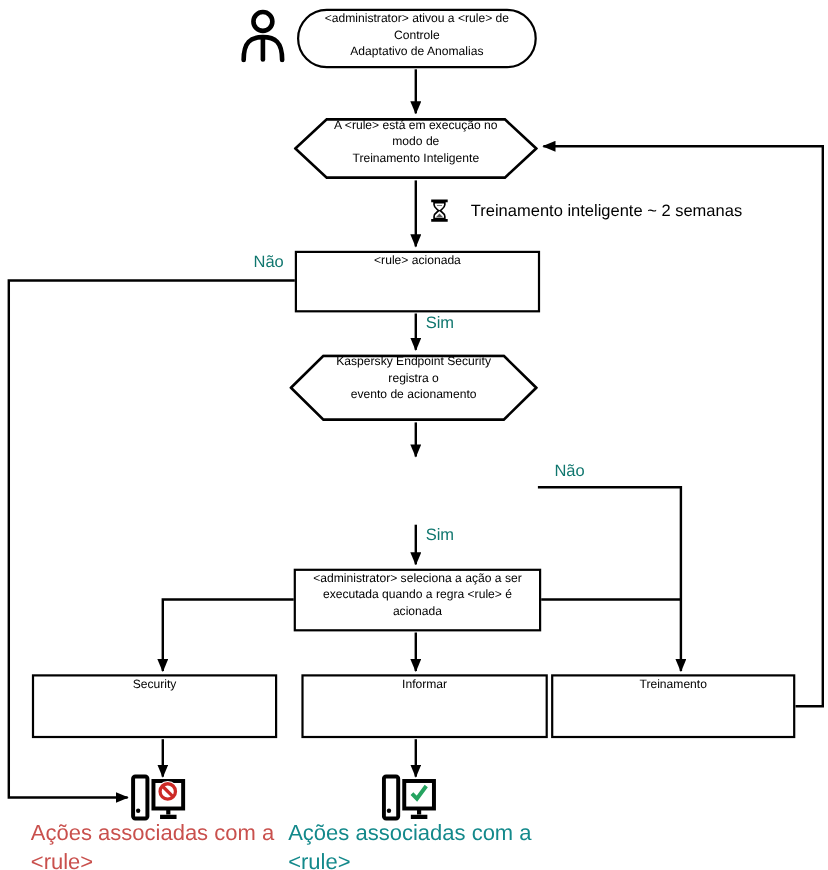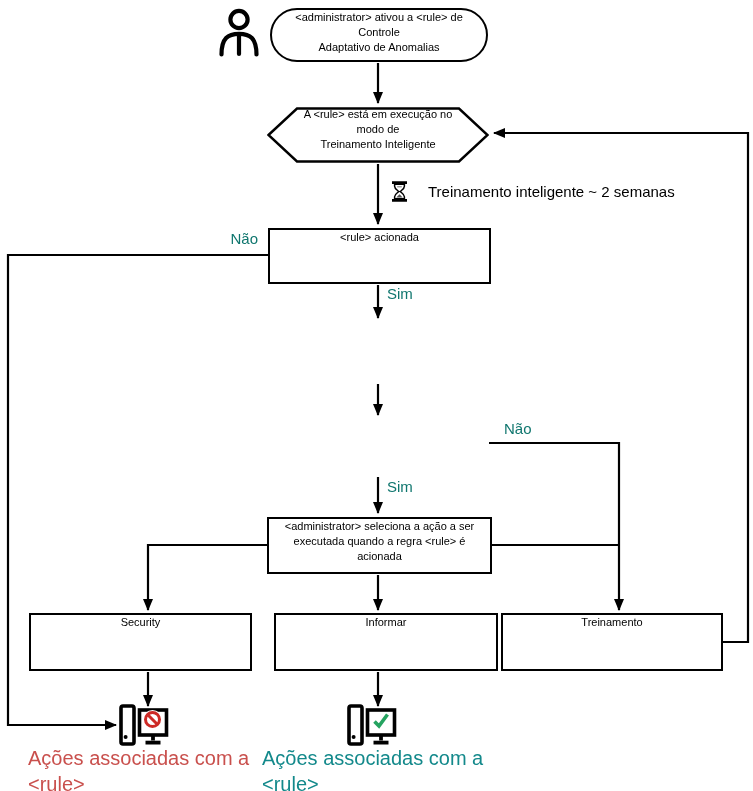--- a/index.html
+++ b/index.html
@@ -80,20 +80,27 @@
 
   <div class="node rect-node" style="left:268px;top:228px;width:223px;height:56px;">
     <span>&lt;rule&gt; acionada</span>
   </div>
 
   <div class="edge-label" style="left:198px;top:230px;width:60px;text-align:right;">Não</div>
   <div class="edge-label" style="left:387px;top:285px;">Sim</div>
   <div class="edge-label" style="left:504px;top:420px;">Não</div>
   <div class="edge-label" style="left:387px;top:478px;">Sim</div>
 
+  <div class="node hex-node" style="left:263px;top:322px;width:226px;height:61px;">
+    <svg width="226" height="61" viewBox="0 0 226 61">
+      <polygon points="1.5,30.5 31,1.5 195,1.5 224.5,30.5 195,59.5 31,59.5" fill="#fff" stroke="#000" stroke-width="2.4"></polygon>
+    </svg>
+    <span class="hex-label">Kaspersky Endpoint Security registra o
+evento de acionamento</span>
+  </div>
 
 
   <div class="node rect-node" style="left:267px;top:517px;width:225px;height:57px;">
     <span>&lt;administrator&gt; seleciona a ação a ser
 executada quando a regra &lt;rule&gt; é
 acionada</span>
   </div>
 
   <div class="node rect-node" style="left:29px;top:613px;width:223px;height:58px;">
     <span>Security</span>

